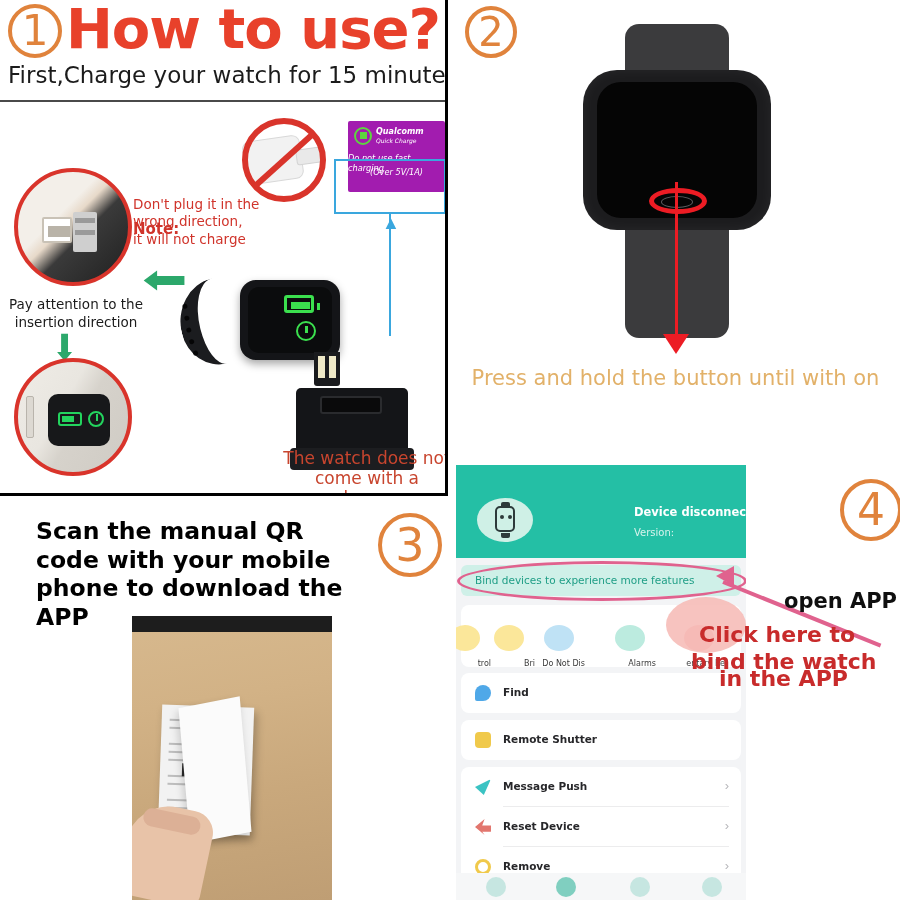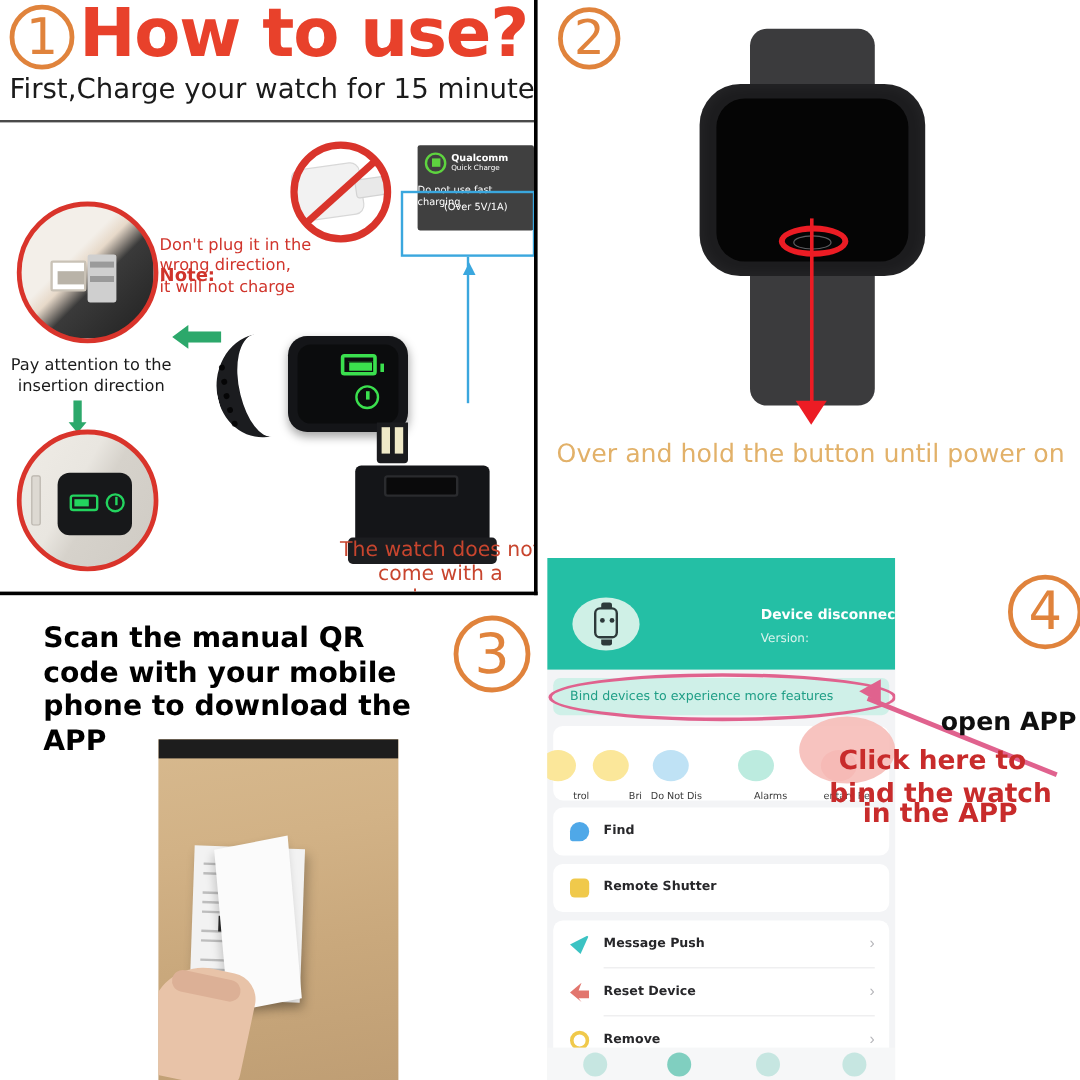--- a/index.html
+++ b/index.html
@@ -59,21 +59,21 @@
   #note-body { left:133px; top:196px; }
   #pay-attn { position:absolute; left:6px; top:296px; width:140px; text-align:center;
      font-size:13.5px; color:#1b1b1b; line-height:1.3; font-family:"DejaVu Sans", sans-serif;}
 
   .grn-arrow { position:absolute; color:#2CA86B; }
   #arrow-left { left:148px; top:256px; font-size:40px; transform:scaleX(1.35); }
   #arrow-down { left:52px; top:330px; font-size:30px; transform:scaleY(1.2); }
 
   
   #qc-box { position:absolute; left:348px; top:121px; width:97px; height:71px;
-     background:#404040; border-radius:2px; }
+     background:#a21caf; border-radius:2px;font-style:italic; }
   #qc-logo { position:absolute; left:6px; top:6px; width:18px; height:18px;
      border:2.5px solid #5ED43F; border-radius:50%; }
   #qc-logo:after { content:""; position:absolute; left:4px; top:3px; width:7px; height:7px;
      background:#5ED43F; }
   #qc-name { position:absolute; left:28px; top:6px; color:#fff; font-size:8px; font-weight:bold;
      font-family:"DejaVu Sans", sans-serif;}
   #qc-sub { position:absolute; left:28px; top:16px; color:#fff; font-size:6px;
      font-family:"DejaVu Sans", sans-serif;}
   #qc-warn1 { position:absolute; left:0; top:32px; width:97px; text-align:left; color:#fff; font-size:8.2px;
      font-family:"DejaVu Sans", sans-serif;}
@@ -316,21 +316,21 @@
       <div id="p2-strap-bot"></div>
       <div id="p2-case">
         <div id="p2-screen"></div>
         <div id="p2-btn-dot"></div>
         <div id="p2-btn-ring"></div>
       </div>
     </div>
     <div id="p2-arrow-line"></div>
     <div id="p2-arrow-head"></div>
 
-    <div id="p2-line1">Over and hold the button until power on</div>
+    <div id="p2-line1">Press and hold the button until with on</div>
   </div>
 
   <div class="panel" id="panel3">
     <div id="p3-title">Scan the manual QR<br>code with your mobile<br>phone to download the APP</div>
     <div id="p3-photo">
       <div id="p3-top-edge"></div>
       <div id="p3-paper">
         <div class="paper-line" style="left:8px;top:14px;width:52px"></div>
         <div class="paper-line" style="left:8px;top:22px;width:40px"></div>
         <div class="paper-line" style="left:8px;top:38px;width:66px"></div>

